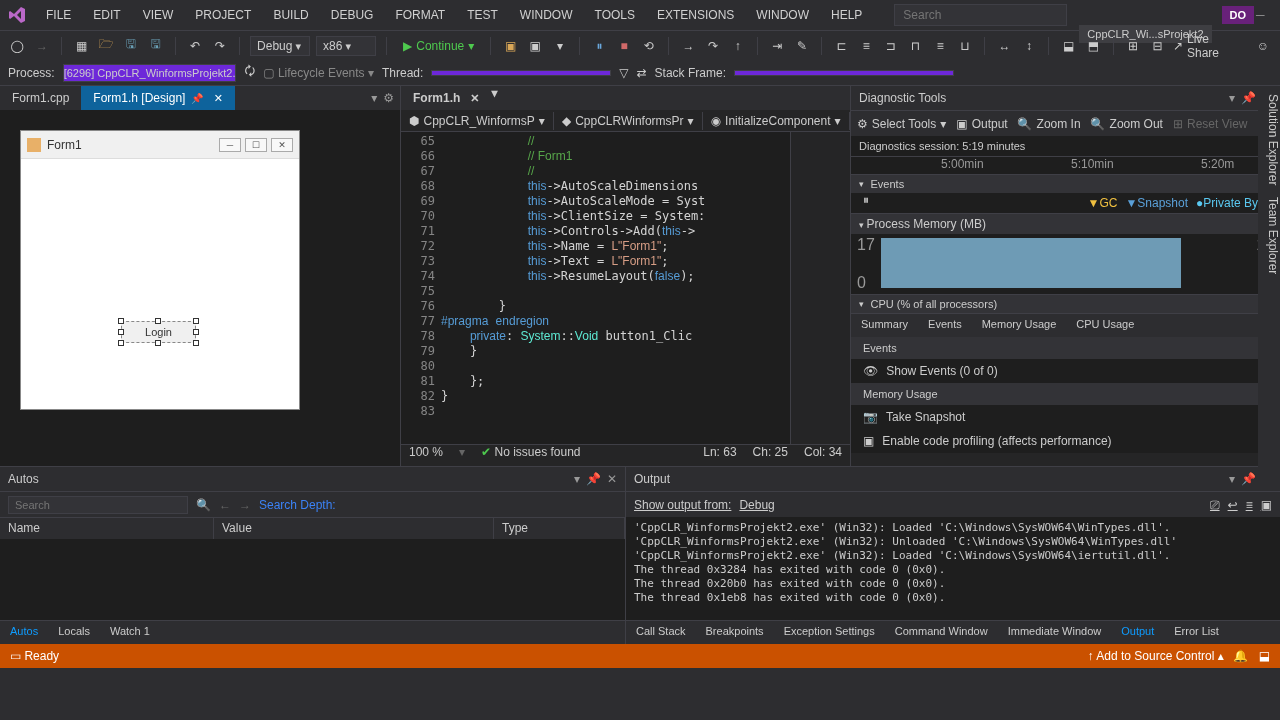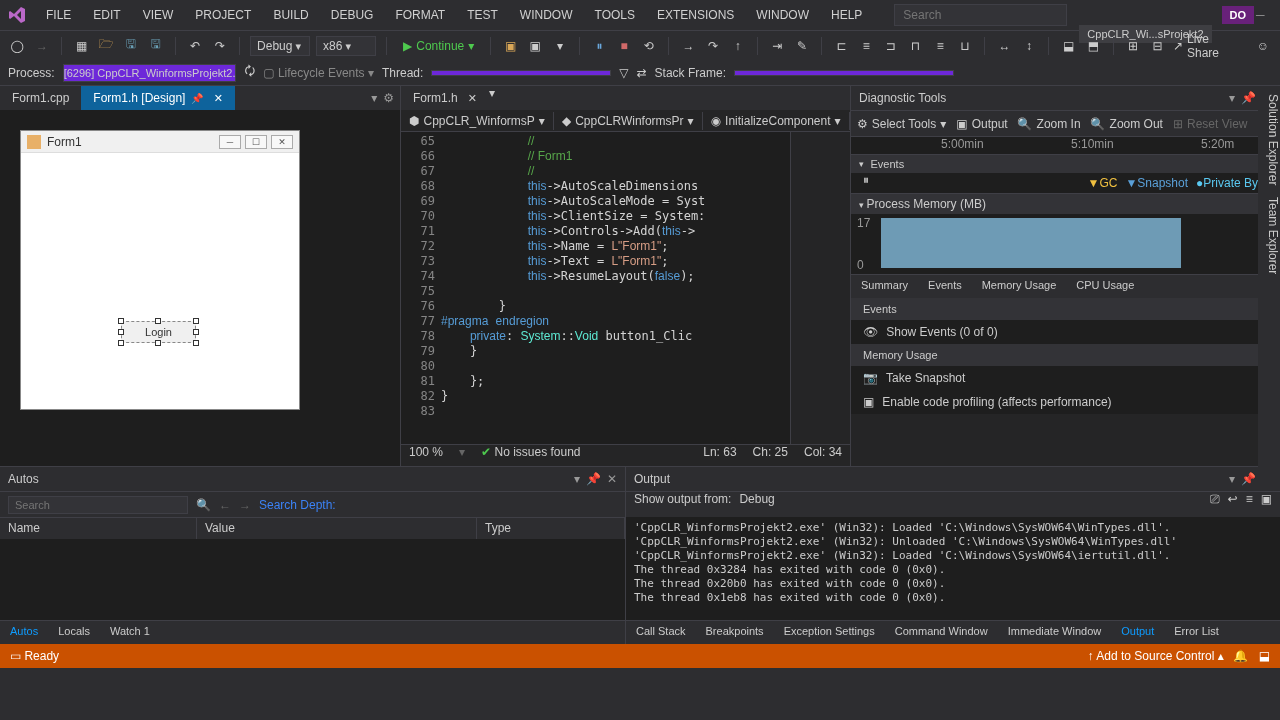--- a/index.html
+++ b/index.html
@@ -24,28 +24,28 @@
 .designer-pane { width: 400px; background: #252526; display: flex; flex-direction: column; }
 .tab-strip { height: 24px; background: #2d2d30; display: flex; align-items: stretch; }
 .tab { padding: 4px 12px; background: #2d2d30; color: #ccc; font-size: 11px; display: flex; align-items: center; gap: 6px; cursor: pointer; }
 .tab.active { background: #0e639c; color: #fff; }
 .tab.pinned { color: #ccc; }
 .tab .pin { font-size: 10px; }
 .tab .close { font-size: 11px; margin-left: 4px; }
 .tab-strip .tab-tools { margin-left: auto; display: flex; align-items: center; gap: 6px; padding-right: 6px; color: #999; }
 .designer-canvas { flex: 1; background: #1e1e1e; padding: 20px; position: relative; }
 .mock-form { width: 280px; height: 280px; background: #fff; border: 1px solid #888; position: relative; }
-.mock-form-title { height: 22px; background: #f0f0f0; border-bottom: 1px solid #ddd; display: flex; align-items: center; padding: 0 6px; font-size: 11px; color: #333; }
+.mock-form-title { height: 28px; background: #f0f0f0; border-bottom: 1px solid #ddd; display: flex; align-items: center; padding: 0 6px; font-size: 11px; color: #333; }
 .mock-form-title .ficon { width: 14px; height: 14px; background: #e8b068; margin-right: 6px; }
 .mock-form-title .wbtns { margin-left: auto; display: flex; gap: 4px; }
 .mock-form-title .wbtns span { width: 22px; height: 14px; border: 1px solid #aaa; background: #f8f8f8; font-size: 9px; text-align: center; line-height: 12px; color: #555; }
 .mock-button { position: absolute; left: 100px; top: 190px; width: 75px; height: 22px; border: 1px dashed #888; background: #f0f0f0; font-size: 11px; color: #333; text-align: center; line-height: 20px; }
 .handle { position: absolute; width: 6px; height: 6px; background: #fff; border: 1px solid #333; }
 .code-pane { flex: 1; background: #1e1e1e; display: flex; flex-direction: column; border-left: 1px solid #3f3f46; }
-.code-tabs { height: 24px; background: #2d2d30; display: flex; align-items: stretch; }
+.code-tabs { height: 24px; background: #2d2d30; display: flex; align-items: stretch; font-weight: bold; }
 .code-nav { height: 22px; background: #252526; display: flex; align-items: center; font-size: 11px; border-bottom: 1px solid #3f3f46; }
 .code-nav .nav-item { padding: 2px 8px; color: #ccc; border-right: 1px solid #3f3f46; display:flex;align-items:center;gap:4px; }
 .code-body { flex: 1; display: flex; overflow: hidden; }
 .code-gutter { width: 40px; background: #1e1e1e; color: #858585; text-align: right; padding: 2px 6px 2px 2px; font-family: Consolas, monospace; font-size: 12px; line-height: 15px; }
 .code-text { flex: 1; background: #1e1e1e; font-family: Consolas, monospace; font-size: 12px; line-height: 15px; padding: 2px 0; white-space: pre; color: #d4d4d4; overflow: hidden; }
 .code-minimap { width: 60px; background: #252526; border-left: 1px solid #3f3f46; }
 .kw { color: #569cd6; }
 .str { color: #d69d85; }
 .cmt { color: #57a64a; }
 .typ { color: #5eead4; }
@@ -55,38 +55,38 @@
 .pane-header { height: 24px; background: #2d2d30; display: flex; align-items: center; padding: 0 8px; font-size: 11px; color: #ccc; }
 .pane-header .ph-tools { margin-left: auto; display: flex; gap: 6px; color: #999; }
 .diag-toolbar { height: 26px; background: #2d2d30; display: flex; align-items: center; padding: 0 6px; gap: 10px; font-size: 11px; border-top: 1px solid #3f3f46; }
 .diag-toolbar .dt-btn { display: flex; align-items: center; gap: 4px; cursor: pointer; }
 .diag-session { padding: 4px 8px; font-size: 11px; color: #ccc; background:#1e1e1e; }
 .diag-ruler { height: 18px; background: #1e1e1e; display: flex; font-size: 10px; color: #999; position: relative; border-top:1px solid #3f3f46;}
 .diag-ruler span { position: absolute; }
 .diag-section { background: #333337; padding: 3px 8px; font-size: 11px; color: #ccc; display: flex; align-items: center; gap: 4px; border-top:1px solid #3f3f46;}
 .diag-chart { height: 60px; background: #1e1e1e; position: relative; }
 .diag-chart .mem-bar { position: absolute; left: 30px; top: 4px; width: 300px; height: 50px; background: #6e9bb5; }
-.diag-chart .scale { position: absolute; left: 6px; font-size: 12px; color: #999; }
+.diag-chart .scale { position: absolute; left: 6px; font-size: 16px; color: #999; }
 .diag-legend { position: absolute; right: 6px; top: -18px; font-size: 10px; display:flex; gap:8px;}
 .diag-tabs { height: 24px; background: #2d2d30; display: flex; border-top: 1px solid #3f3f46; }
 .diag-tabs .dtab { padding: 4px 10px; font-size: 11px; color: #ccc; cursor: pointer; }
 .diag-row { padding: 5px 12px; font-size: 11px; color: #ccc; background: #1e1e1e; display:flex;align-items:center;gap:8px;}
 .diag-row.hdr { background: #333337; font-weight: normal; }
 .bottom-area { display: flex; height: 178px; border-top: 1px solid #3f3f46; }
 .autos-pane { width: 625px; background: #252526; display: flex; flex-direction: column; }
 .autos-search { height: 26px; background: #2d2d30; display: flex; align-items: center; padding: 0 8px; gap: 8px; border-top: 1px solid #3f3f46; }
 .autos-search input { background: #333337; border: 1px solid #3f3f46; padding: 2px 6px; color: #ccc; font-size: 11px; width: 180px; }
 .autos-cols { height: 22px; background: #2d2d30; display: flex; border-top: 1px solid #3f3f46; font-size: 11px; color: #ccc; }
 .autos-cols div { padding: 3px 8px; border-right: 1px solid #3f3f46; }
 .autos-body { flex: 1; background: #1e1e1e; }
 .bottom-tabs { height: 24px; background: #2d2d30; display: flex; border-top: 1px solid #3f3f46; }
 .bottom-tabs .btab { padding: 4px 10px; font-size: 11px; color: #ccc; cursor: pointer; }
 .bottom-tabs .btab.active { color: #0e9cff; }
 .output-pane { flex: 1; background: #252526; display: flex; flex-direction: column; border-left: 1px solid #3f3f46; }
-.output-toolbar { height: 26px; background: #2d2d30; display: flex; align-items: flex-start; padding: 0 8px; gap: 8px; font-size: 11px; border-top: 1px solid #3f3f46; }
+.output-toolbar { height: 26px; background: #2d2d30; display: flex; align-items: center; padding: 0 8px; gap: 8px; font-size: 11px; border-top: 1px solid #3f3f46; text-decoration: underline; }
 .output-body { flex: 1; background: #1e1e1e; font-family: Consolas, monospace; font-size: 11px; color: #ccc; padding: 4px 8px; white-space: pre; overflow: hidden; line-height: 14px; }
 .statusbar { height: 24px; background: #ca5100; display: flex; align-items: center; padding: 0 10px; font-size: 11px; color: #fff; }
 .statusbar .sb-right { margin-left: auto; display: flex; align-items: center; gap: 10px; }
 .right-rail { position: absolute; right: 0; top: 86px; width: 22px; height: 400px; background: #2d2d30; writing-mode: vertical-rl; text-align: center; font-size: 11px; color: #ccc; padding-top: 8px; display:flex; gap:12px;}
 .chev::before { content: "▾"; margin-right: 3px; font-size: 9px; }
 </style>
 </head>
 <body>
 
 <div class="menubar">
@@ -296,20 +296,21 @@
           <span>✕</span>
         </div>
     </div>
     <div class="diag-toolbar">
       <span class="dt-btn">⚙ <span>Select Tools</span> ▾</span>
       <span class="dt-btn">▣ <span>Output</span></span>
       <span class="dt-btn">🔍 <span>Zoom In</span></span>
       <span class="dt-btn">🔍 <span>Zoom Out</span></span>
       <span class="dt-btn" style="color:#666">⊞ <span>Reset View</span></span>
     </div>
+    <div class="diag-session">Diagnostics session: 5:19 minutes</div>
     <div class="diag-ruler">
       <span style="left:90px">5:00min</span>
       <span style="left:220px">5:10min</span>
       <span style="left:350px">5:20m</span>
     </div>
     <div class="diag-section chev">Events</div>
     <div style="height:20px;background:#1e1e1e;padding-left:12px;"><span>⏸</span></div>
     <div class="diag-section" style="position:relative">
       <span class="chev">Process Memory (MB)</span>
       <div class="diag-legend">
@@ -318,20 +319,21 @@
         <span style="color:#5ac8f0">●<span>Private Bytes</span></span>
       </div>
     </div>
     <div class="diag-chart">
       <span class="scale" style="top:2px">17</span>
       <span class="scale" style="bottom:2px">0</span>
       <span class="scale" style="top:2px;left:auto;right:6px">17</span>
       <span class="scale" style="bottom:2px;left:auto;right:6px">0</span>
       <div class="mem-bar"></div>
     </div>
+    <div class="diag-section chev">CPU (% of all processors)</div>
     <div class="diag-tabs">
       <div class="dtab">Summary</div>
       <div class="dtab">Events</div>
       <div class="dtab">Memory Usage</div>
       <div class="dtab">CPU Usage</div>
     </div>
     <div class="diag-row hdr">Events</div>
     <div class="diag-row">
         <span>👁</span>
         <span>Show Events (0 of 0)</span>
@@ -359,21 +361,21 @@
         </div>
     </div>
     <div class="autos-search">
       <input placeholder="Search" style="">
       <span>🔍</span>
       <span style="color:#666">←</span>
       <span style="color:#666">→</span>
       <span style="color:#3b82f6">Search Depth:</span>
     </div>
     <div class="autos-cols">
-      <div style="width:197px">Name</div>
+      <div style="width:214px">Name</div>
       <div style="width:280px">Value</div>
       <div style="flex:1">Type</div>
     </div>
     <div class="autos-body"></div>
     <div class="bottom-tabs">
       <div class="btab active">Autos</div>
       <div class="btab">Locals</div>
       <div class="btab">Watch 1</div>
     </div>
   </div>

